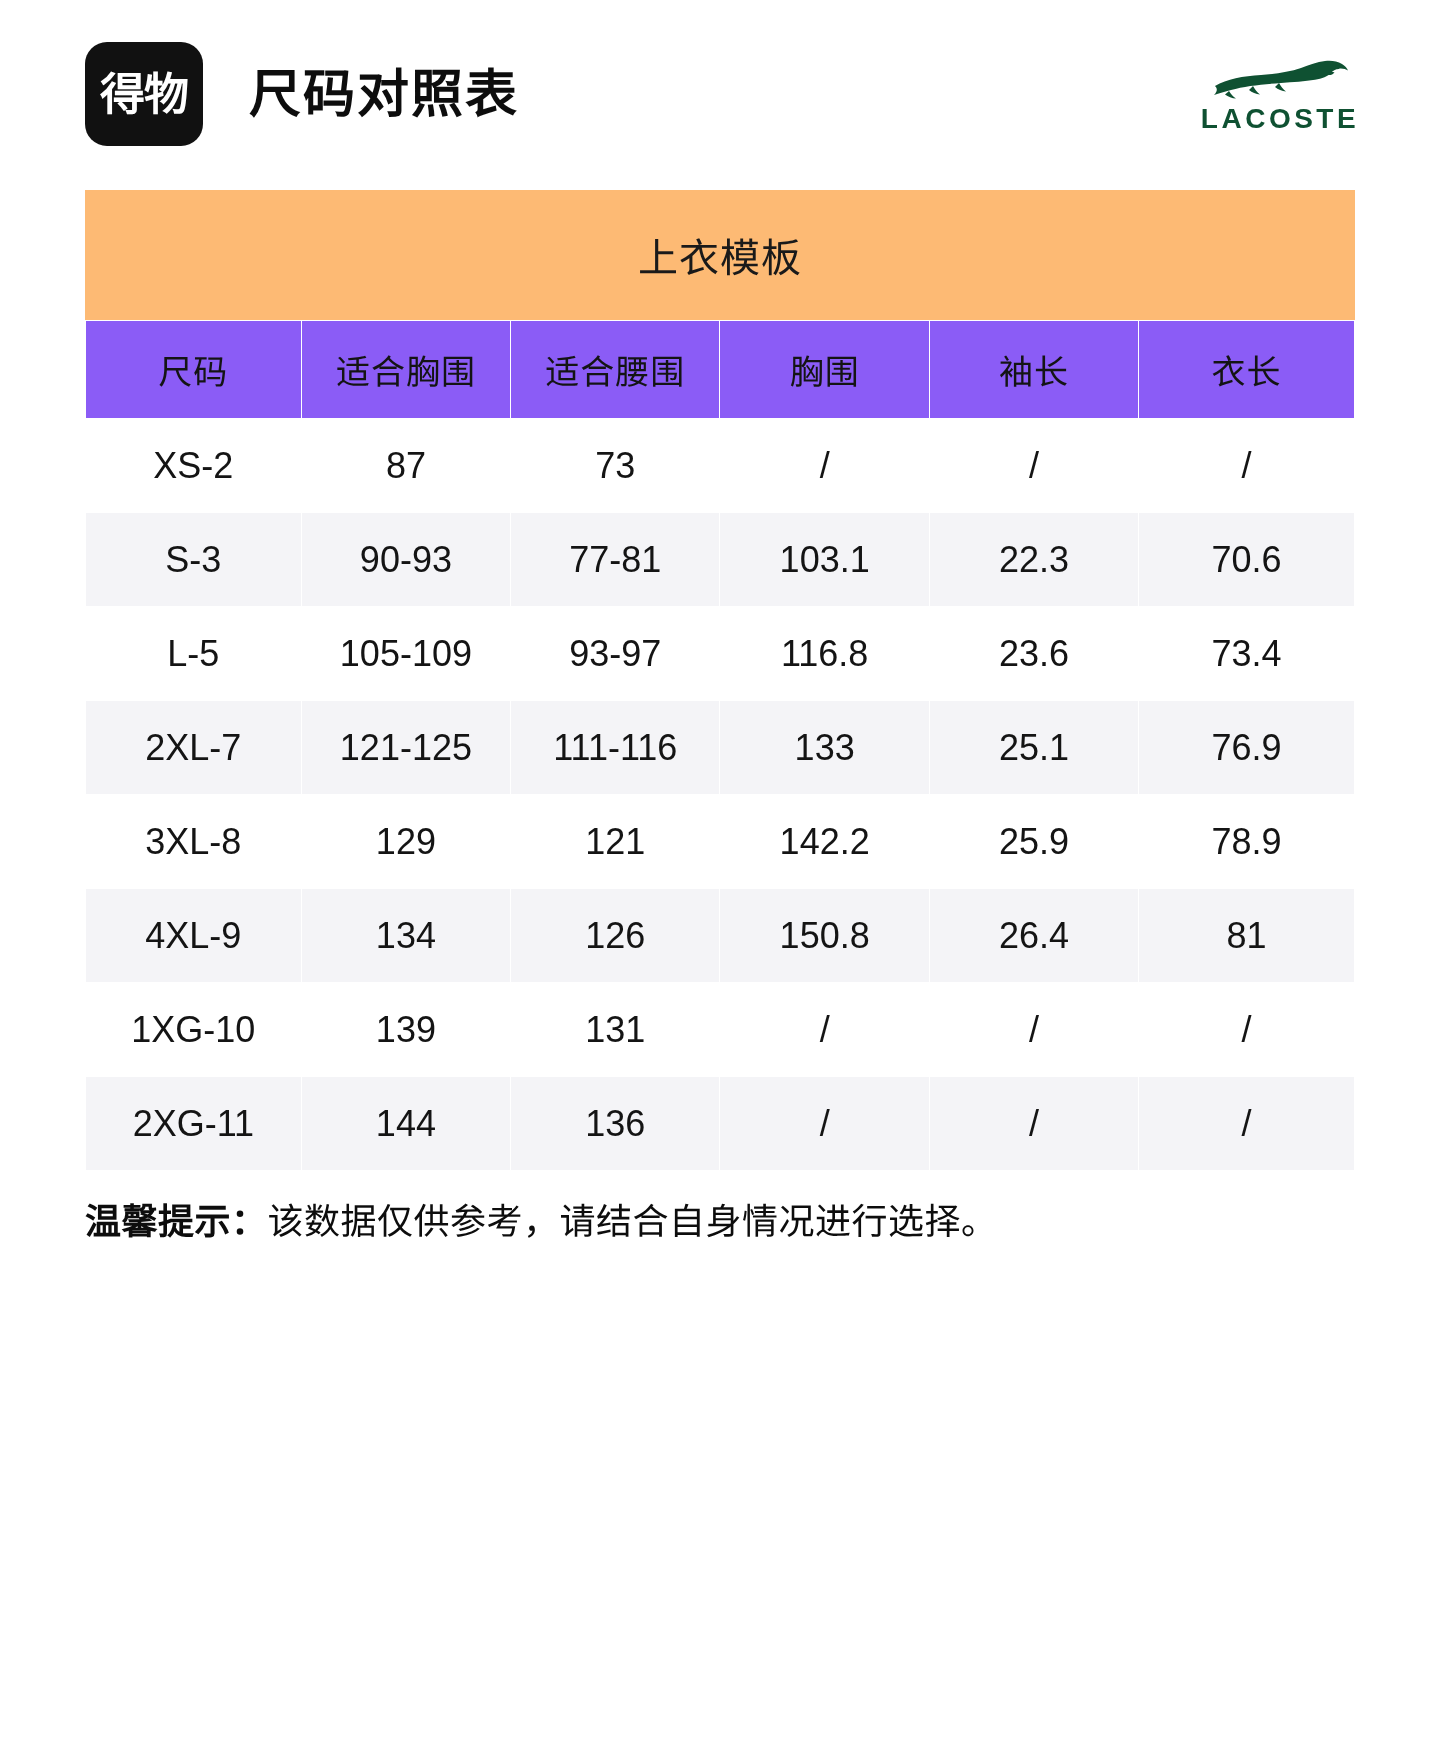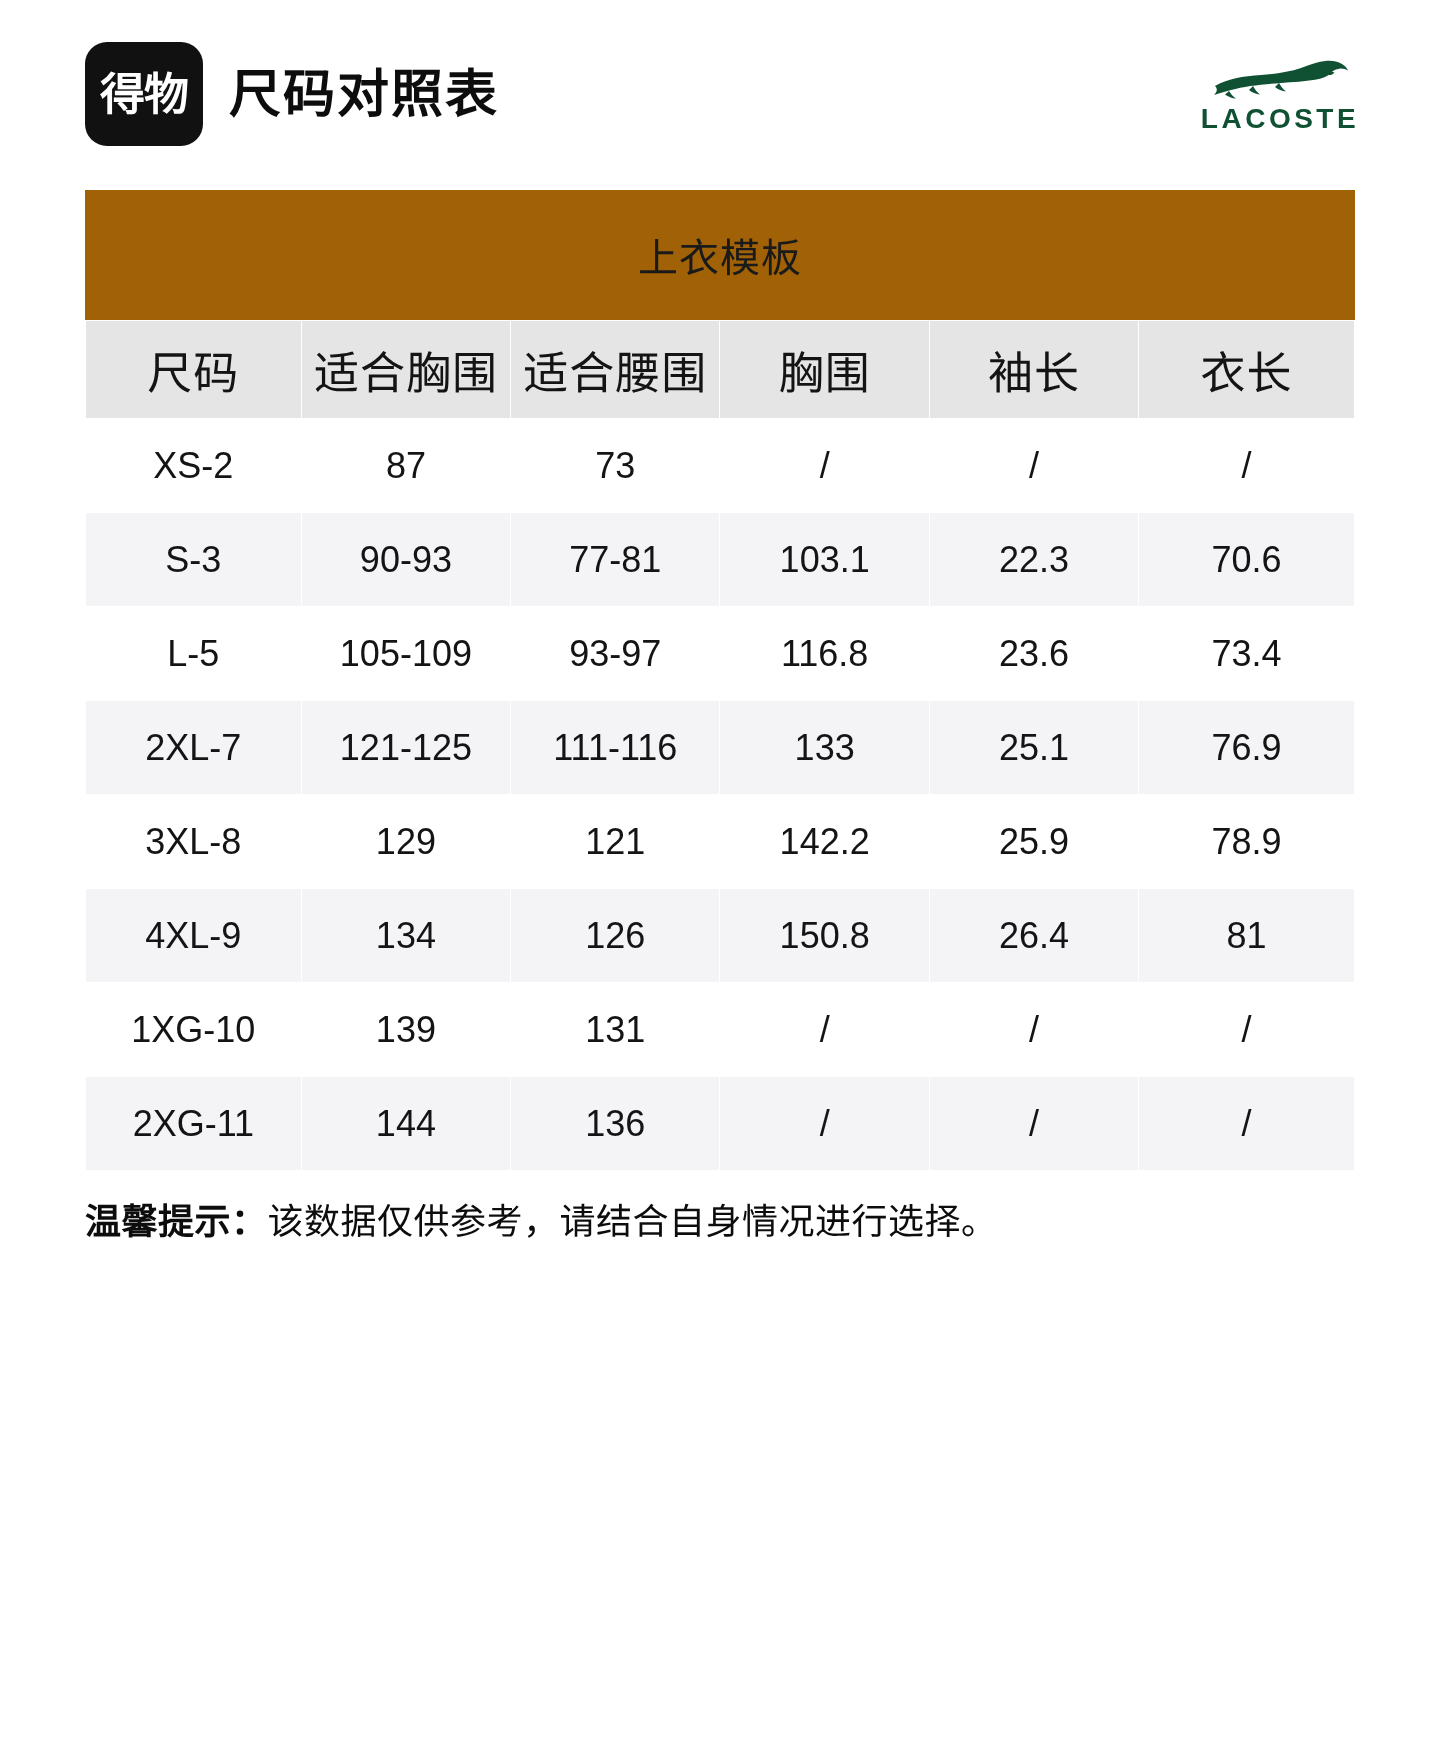--- a/index.html
+++ b/index.html
@@ -22,20 +22,21 @@
     padding: 0;
   }
 
   
   .header {
     display: flex;
     align-items: center;
     padding: 28px 85px 0 85px;
     box-sizing: border-box;
     height: 160px;
+    gap: 20px;
   }
   .brand-mark {
     width: 118px;
     height: 104px;
     background: #111111;
     border-radius: 22px;
     display: flex;
     align-items: center;
     justify-content: center;
     flex: 0 0 auto;
@@ -80,21 +81,21 @@
     margin-top: 2px;
     font-family: "Liberation Sans", "DejaVu Sans", sans-serif;
   }
 
   
   .table-wrap {
     margin: 30px 85px 0 85px;
     width: 1270px;
   }
   .table-caption {
-    background: #a16207;
+    background: #fdba74;
     text-align: center;
     font-size: 40px;
     font-weight: 400;
     color: #1a1a1a;
     padding: 36px 0 36px 0;
     letter-spacing: 1px;
   }
   table.size-table {
     width: 100%;
     border-collapse: collapse;
@@ -110,22 +111,22 @@
   table.size-table th,
   table.size-table td {
     text-align: center;
     vertical-align: middle;
     font-weight: 400;
     color: #141414;
     border: 1px solid #ffffff;
     box-sizing: border-box;
   }
   table.size-table thead th {
-    background: #e5e5e5;
-    font-size: 45px;
+    background: #8b5cf6;
+    font-size: 34px;
     height: 98px;
     letter-spacing: 1px;
   }
   table.size-table tbody td {
     font-size: 36px;
     height: 94px;
   }
   table.size-table tbody tr:nth-child(odd) td { background: #ffffff; }
   table.size-table tbody tr:nth-child(even) td { background: #f4f4f7; }
 

